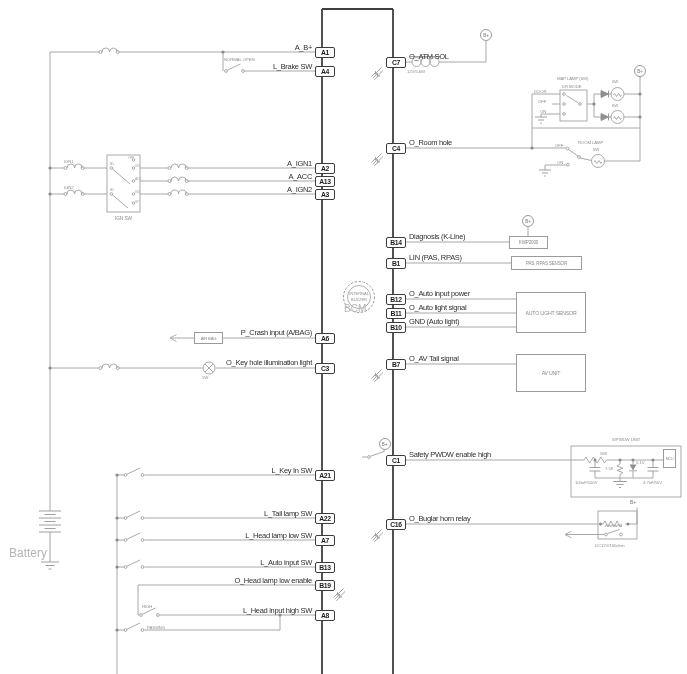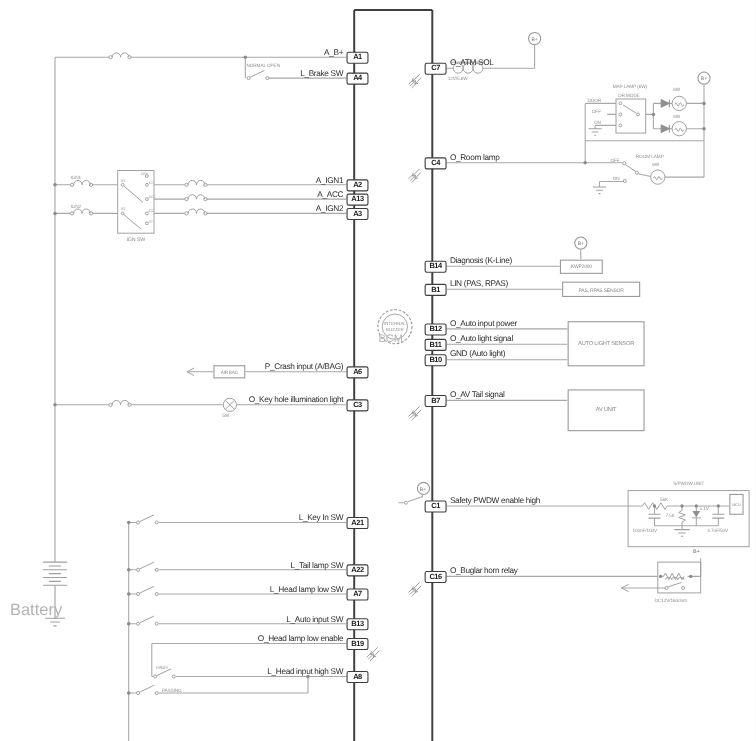--- a/index.html
+++ b/index.html
@@ -278,42 +278,42 @@
 <div class="pin pinL" style="top:332.5px">A6</div>
 <div class="pin pinL" style="top:362.5px">C3</div>
 <div class="pin pinL" style="top:469.5px">A21</div>
 <div class="pin pinL" style="top:512.5px">A22</div>
 <div class="pin pinL" style="top:534.5px">A7</div>
 <div class="pin pinL" style="top:561.5px">B13</div>
 <div class="pin pinL" style="top:579.5px">B19</div>
 <div class="pin pinL" style="top:609.5px">A8</div>
 
 <div class="t sig" style="left:409px;top:52px">O_ATM SOL</div>
-<div class="t sig" style="left:409px;top:138px">O_Room lamp</div>
+<div class="t sig" style="left:409px;top:138px">O_Room hole</div>
 <div class="t sig" style="left:409px;top:232px">Diagnosis (K-Line)</div>
 <div class="t sig" style="left:409px;top:253px">LIN (PAS, RPAS)</div>
 <div class="t sig" style="left:409px;top:289px">O_Auto input power</div>
 <div class="t sig" style="left:409px;top:303px">O_Auto light signal</div>
 <div class="t sig" style="left:409px;top:317px">GND (Auto light)</div>
 <div class="t sig" style="left:409px;top:354px">O_AV Tail signal</div>
 <div class="t sig" style="left:409px;top:450px">Safety PWDW enable high</div>
 <div class="t sig" style="left:409px;top:514px">O_Buglar horn relay</div>
 
 <div class="pin pinR" style="top:56.5px">C7</div>
 <div class="pin pinR" style="top:142.5px">C4</div>
 <div class="pin pinR" style="top:236.5px">B14</div>
 <div class="pin pinR" style="top:257.5px">B1</div>
 <div class="pin pinR" style="top:293.5px">B12</div>
 <div class="pin pinR" style="top:307.5px">B11</div>
 <div class="pin pinR" style="top:321.5px">B10</div>
 <div class="pin pinR" style="top:358.5px">B7</div>
 <div class="pin pinR" style="top:454.5px">C1</div>
 <div class="pin pinR" style="top:518.5px">C16</div>
 
-<div class="t gray-big" style="left:9px;top:499px;font-size:15px">Battery</div>
+<div class="t gray-big" style="left:9px;top:499px;font-size:12px">Battery</div>
 <div class="t gray-big" style="left:344px;top:256px;font-size:10px">BCM</div>
 <div class="t" style="left:344px;top:291px;width:30px;text-align:center;font-size:4px;color:#8f8f8f">INTERNAL</div>
 <div class="t" style="left:344px;top:297px;width:30px;text-align:center;font-size:4px;color:#8f8f8f">BUZZER</div>
 
 <div class="t tiny" style="left:224px;top:56.5px">NORMAL OPEN</div>
 <div class="t tiny" style="left:64px;top:159px">IGN1</div>
 <div class="t tiny" style="left:64px;top:185px">IGN2</div>
 <div class="t small" style="left:107px;top:216px;width:33px;text-align:center">IGN SW</div>
 <div class="t micro" style="left:110px;top:161.5px">B1</div>
 <div class="t micro" style="left:110px;top:187.5px">B2</div>

